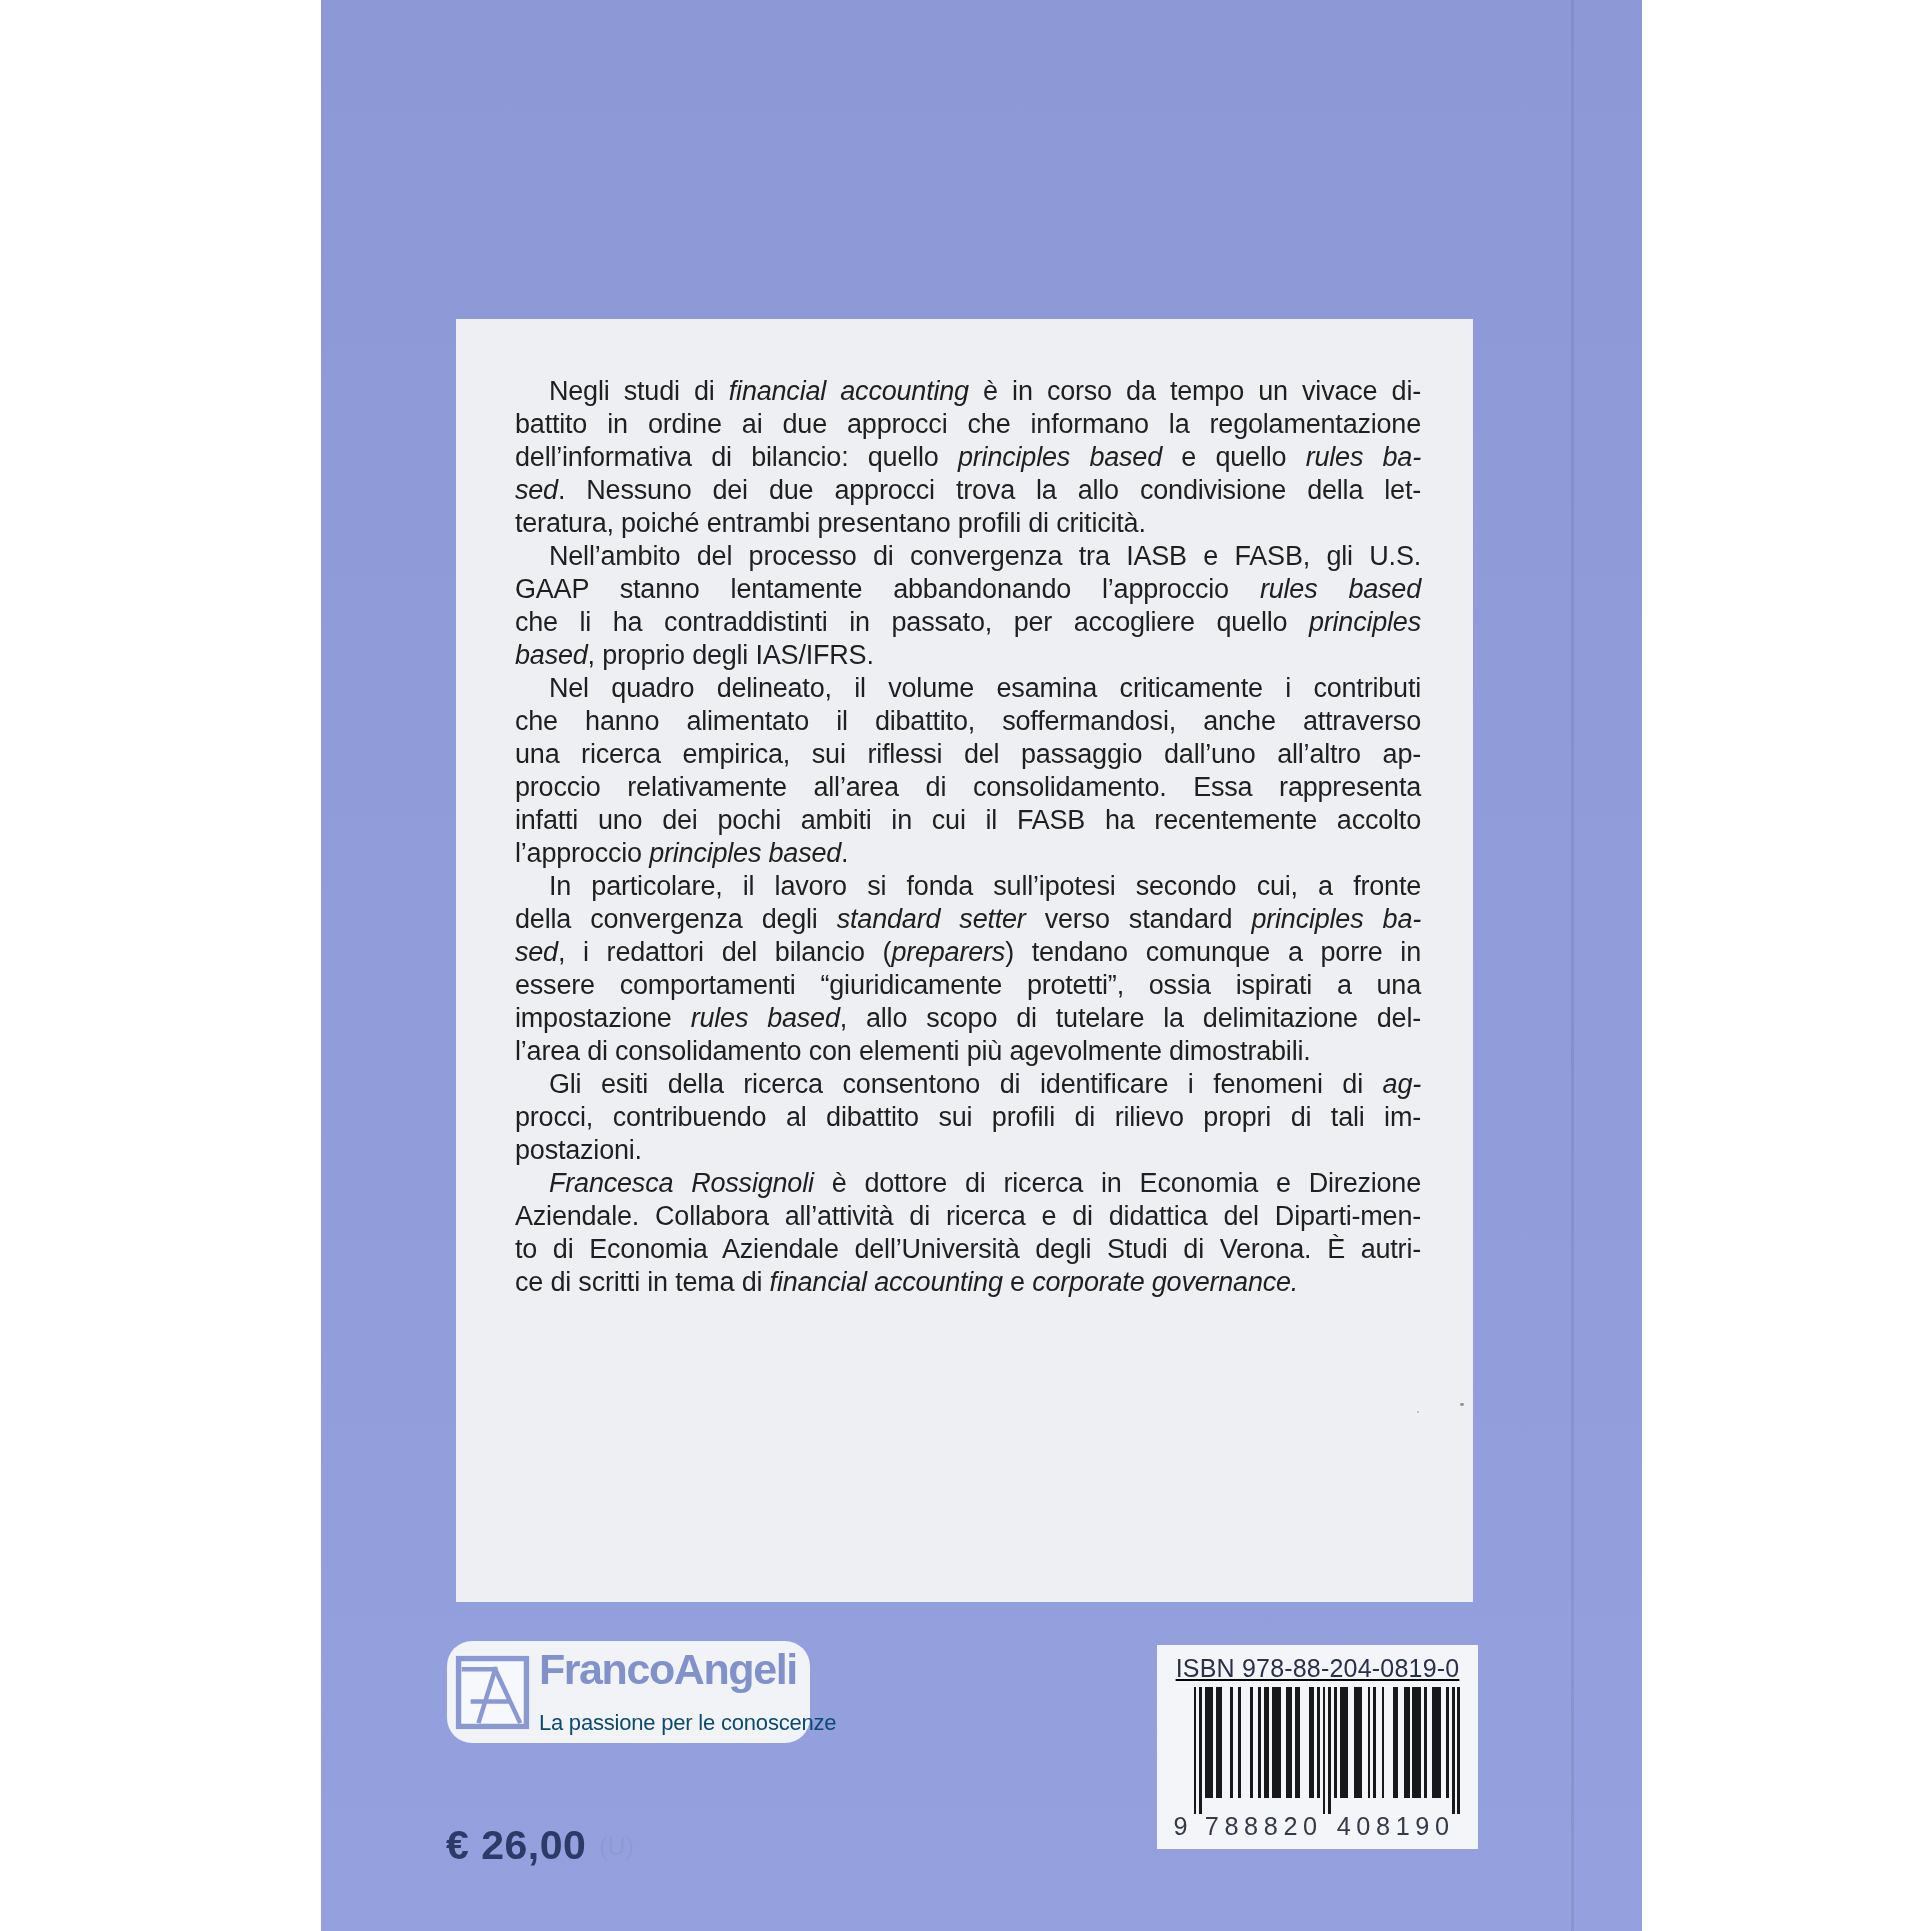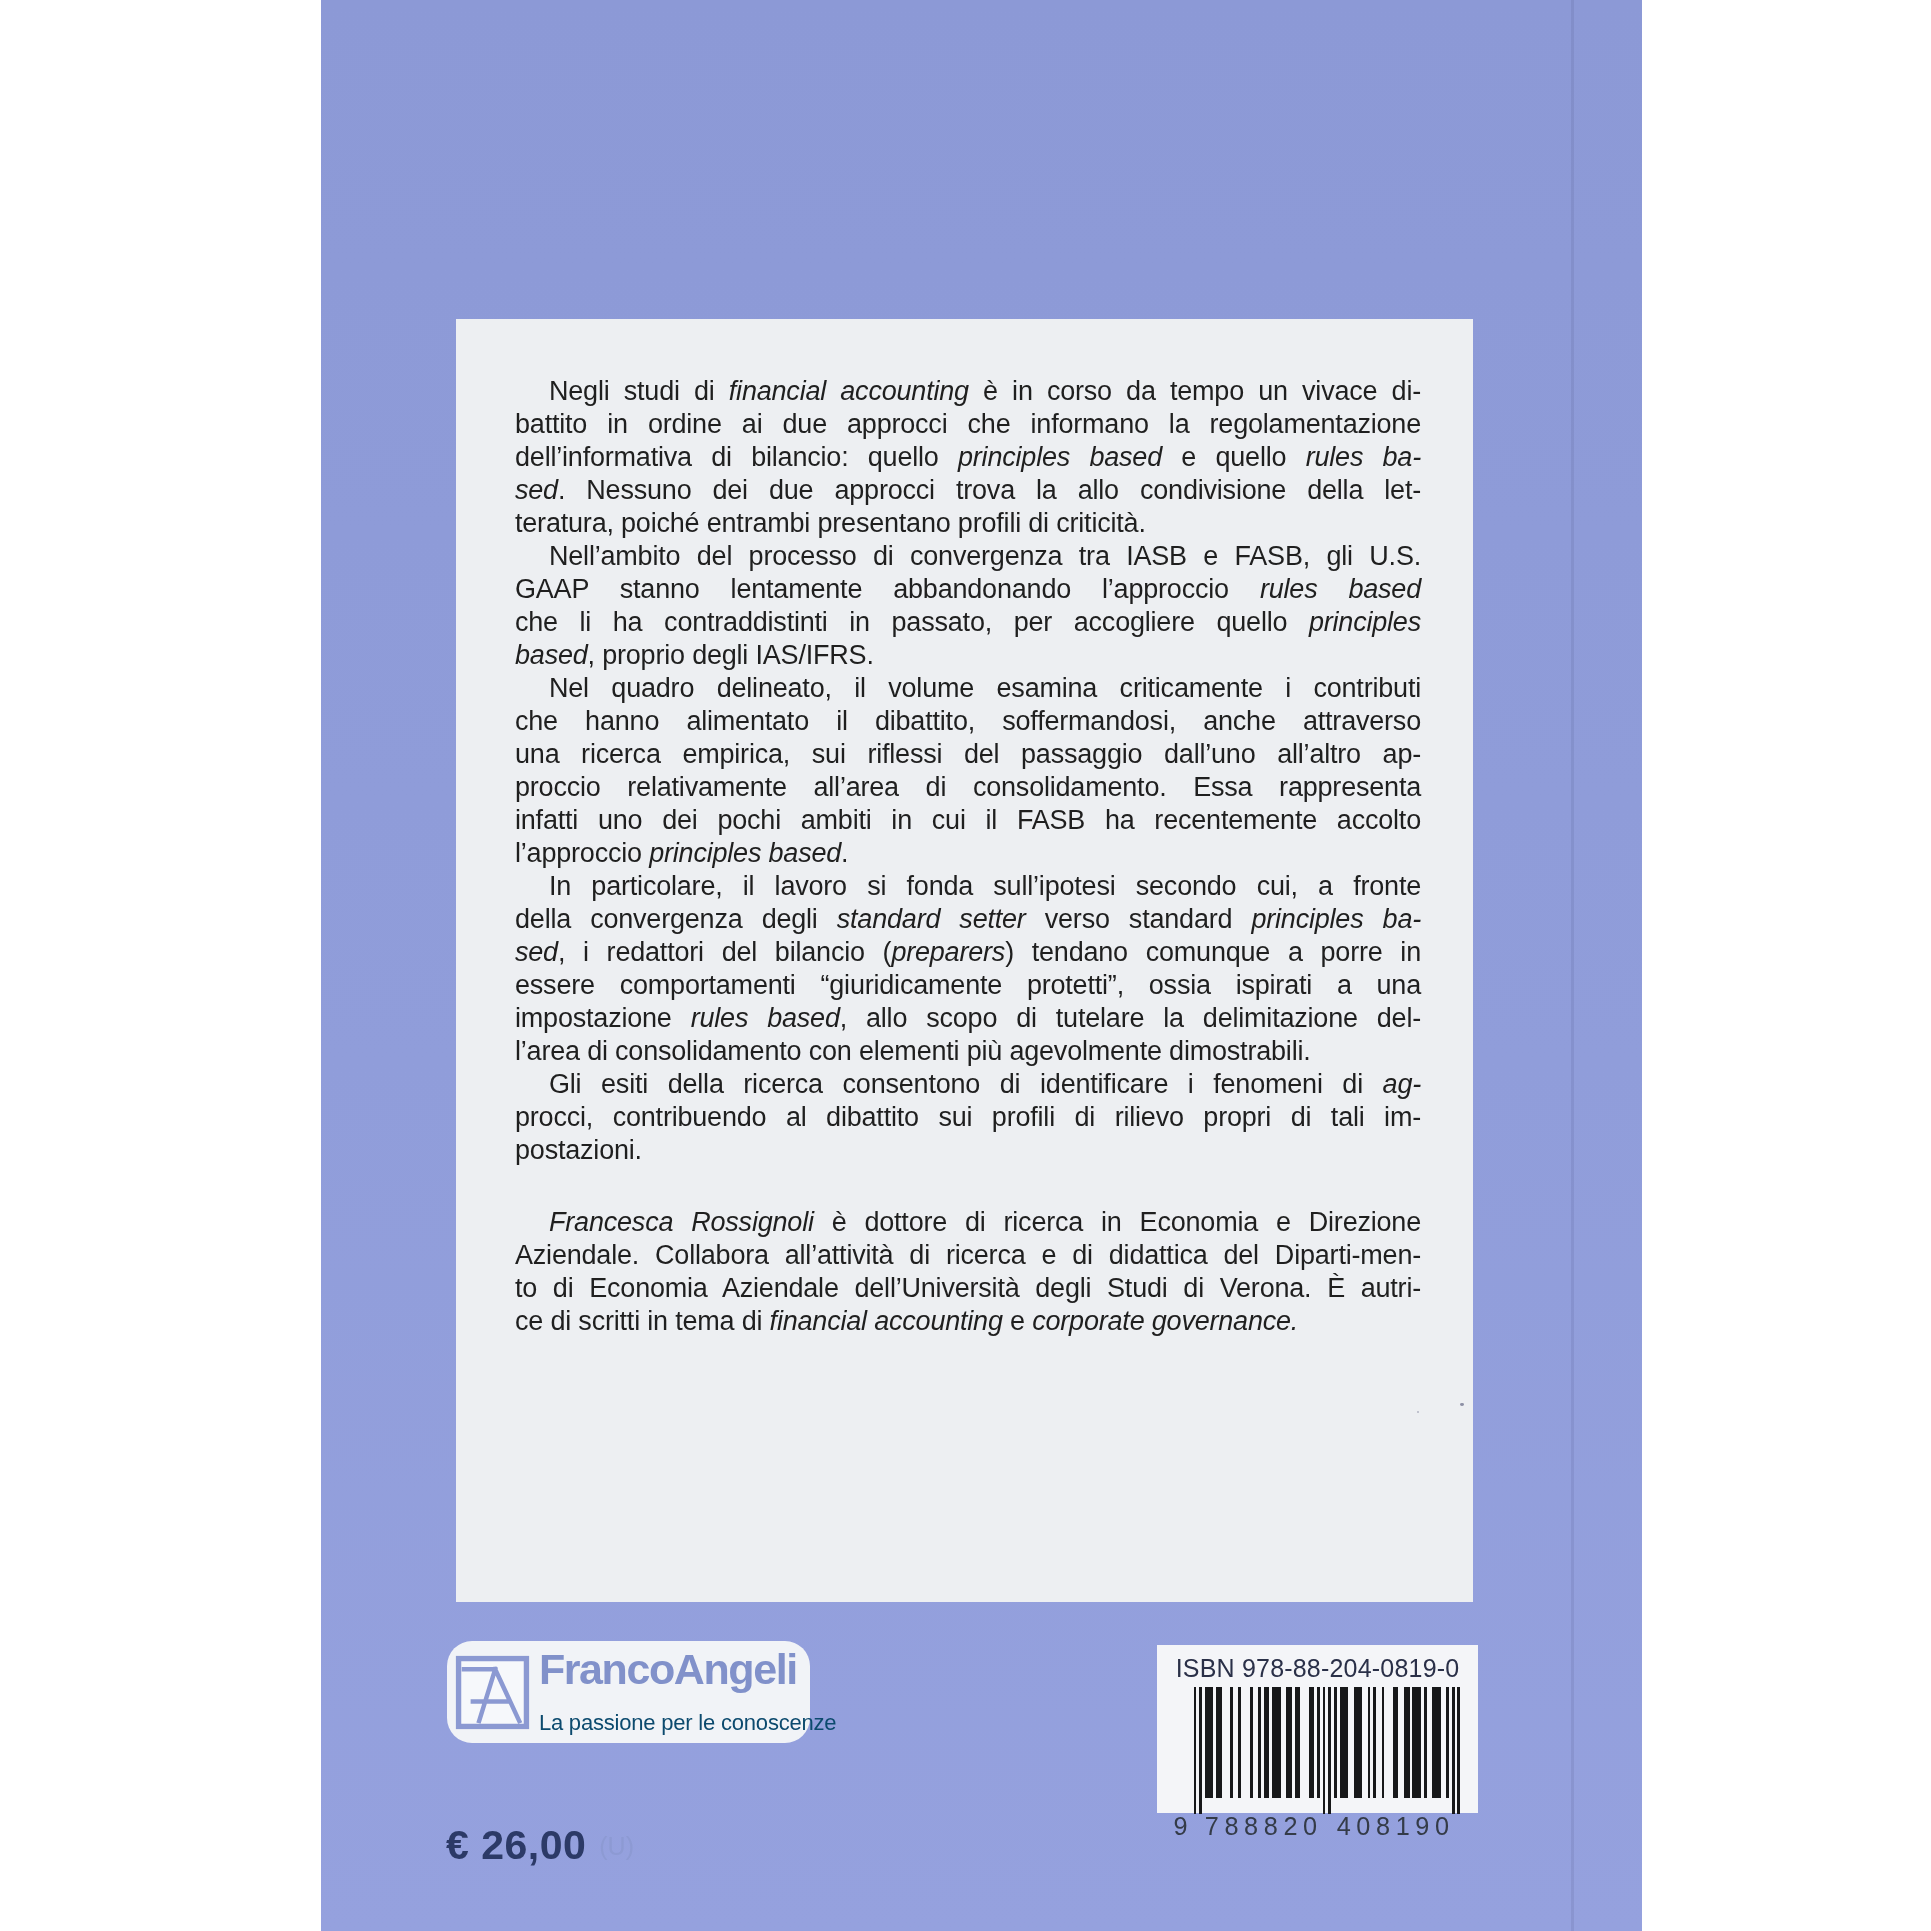--- a/index.html
+++ b/index.html
@@ -26,21 +26,21 @@
     box-sizing:border-box;padding:56px 52px 12px 59px;
     color:#1f1f1f;
   }
   .line{
     font-size:27px;line-height:33px;letter-spacing:-0.2px;
     text-align:justify;text-align-last:justify;
   }
   .line.par-end{text-align-last:left;}
   .line.indent{padding-left:34px;}
   .line i{font-style:italic;}
-  #bio{margin-top:39px;}
+  #bio{}
   
   .logo-box{
     position:absolute;left:126px;top:1641px;width:363px;height:102px;
     background:#f1f3f7;display:flex;align-items:center;
     box-sizing:border-box;padding:9.4px 11.2px 9.4px 7.5px;border-radius:25px;
   }
   .logo-icon{width:75px;height:75px;flex:0 0 auto;margin-right:9.4px;}
   .logo-text{flex:1 1 auto;min-width:0;}
   .brand{
     font-size:43px;font-weight:bold;color:#8191ca;
@@ -49,22 +49,22 @@
   .tagline{
     font-size:22px;color:#0c4a6e;letter-spacing:-0.2px;
     margin-top:18px;white-space:nowrap;
   }
   
   .price{position:absolute;left:125px;top:1822px;white-space:nowrap;}
   .price .amount{font-size:41px;font-weight:bold;color:#2c3a67;letter-spacing:0.5px;}
   .price .unote{font-size:25px;color:#8d9ad3;margin-left:13px;position:relative;top:-3.7px;}
   
   .isbn-box{
-    position:absolute;left:836px;top:1645px;width:321px;height:168px;
-    background:#f4f5f8;box-sizing:border-box;padding:9.4px 11.2px 7.5px 11.2px;
+    position:absolute;left:836px;top:1645px;width:321px;height:204px;
+    background:#f4f5f8;box-sizing:border-box;padding:9.4px 11.2px 7.5px 11.2px;text-decoration:underline;
   }
   .isbn-label{
     font-size:25px;color:#2a3048;text-align:center;
     letter-spacing:0.2px;margin-bottom:3.7px;white-space:nowrap;
   }
   #barcode{display:block;margin:0 auto;}
 </style>
 </head>
 <body>
 

